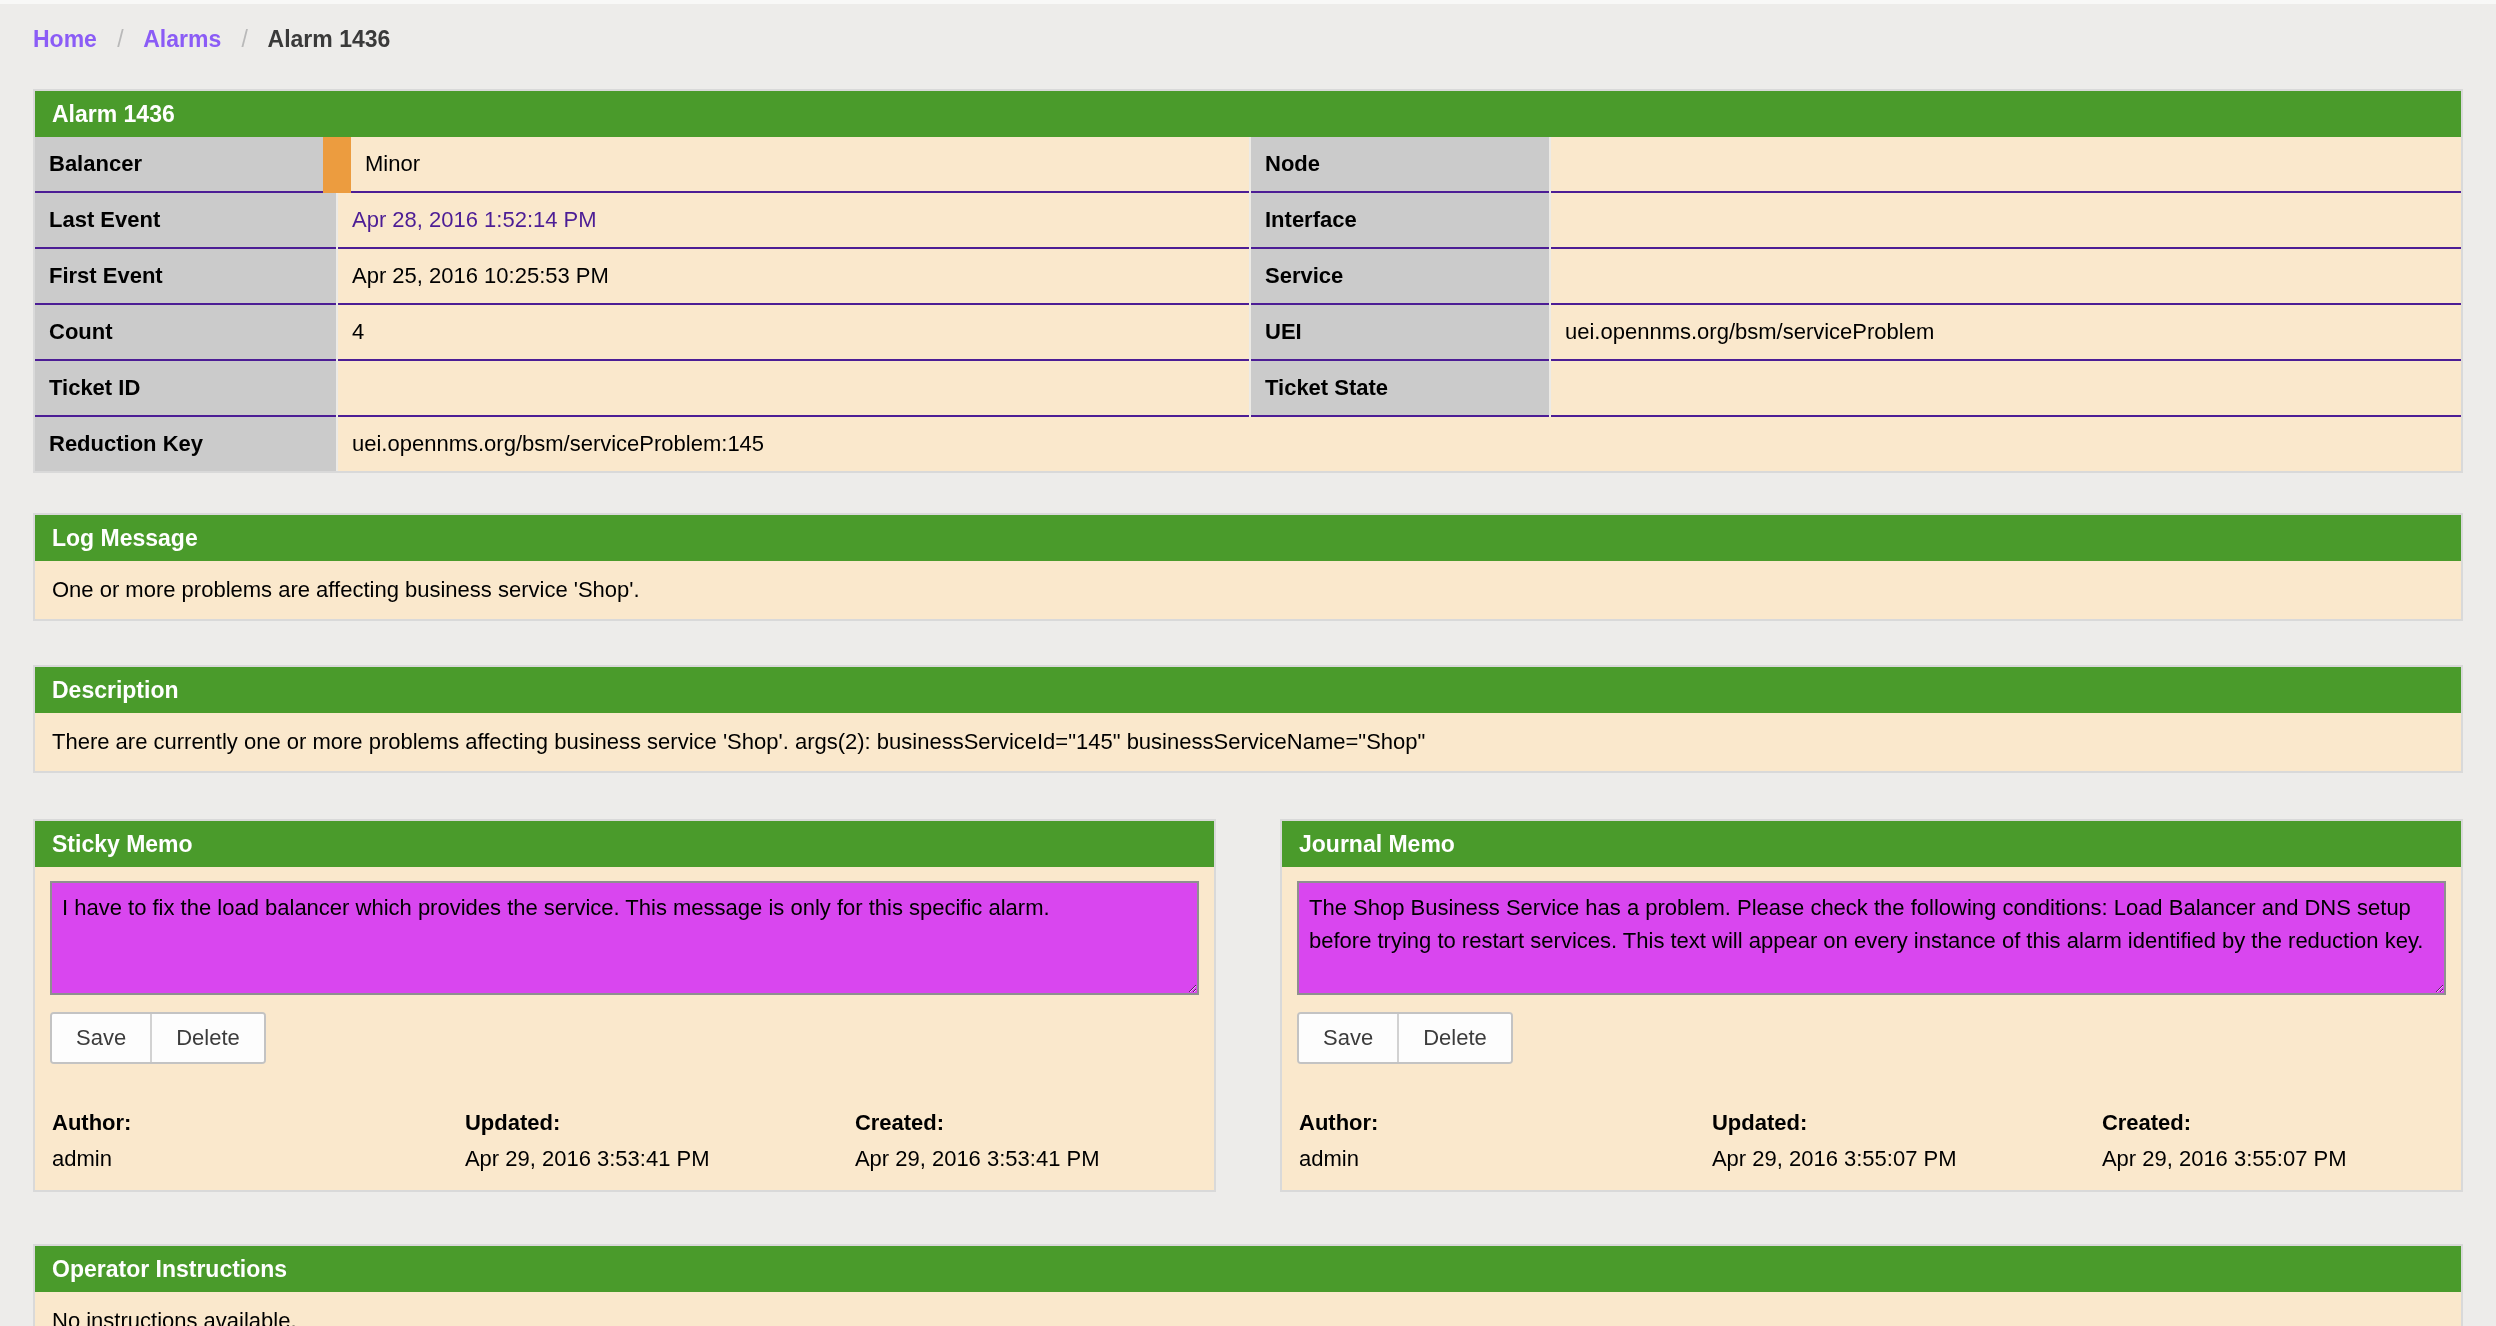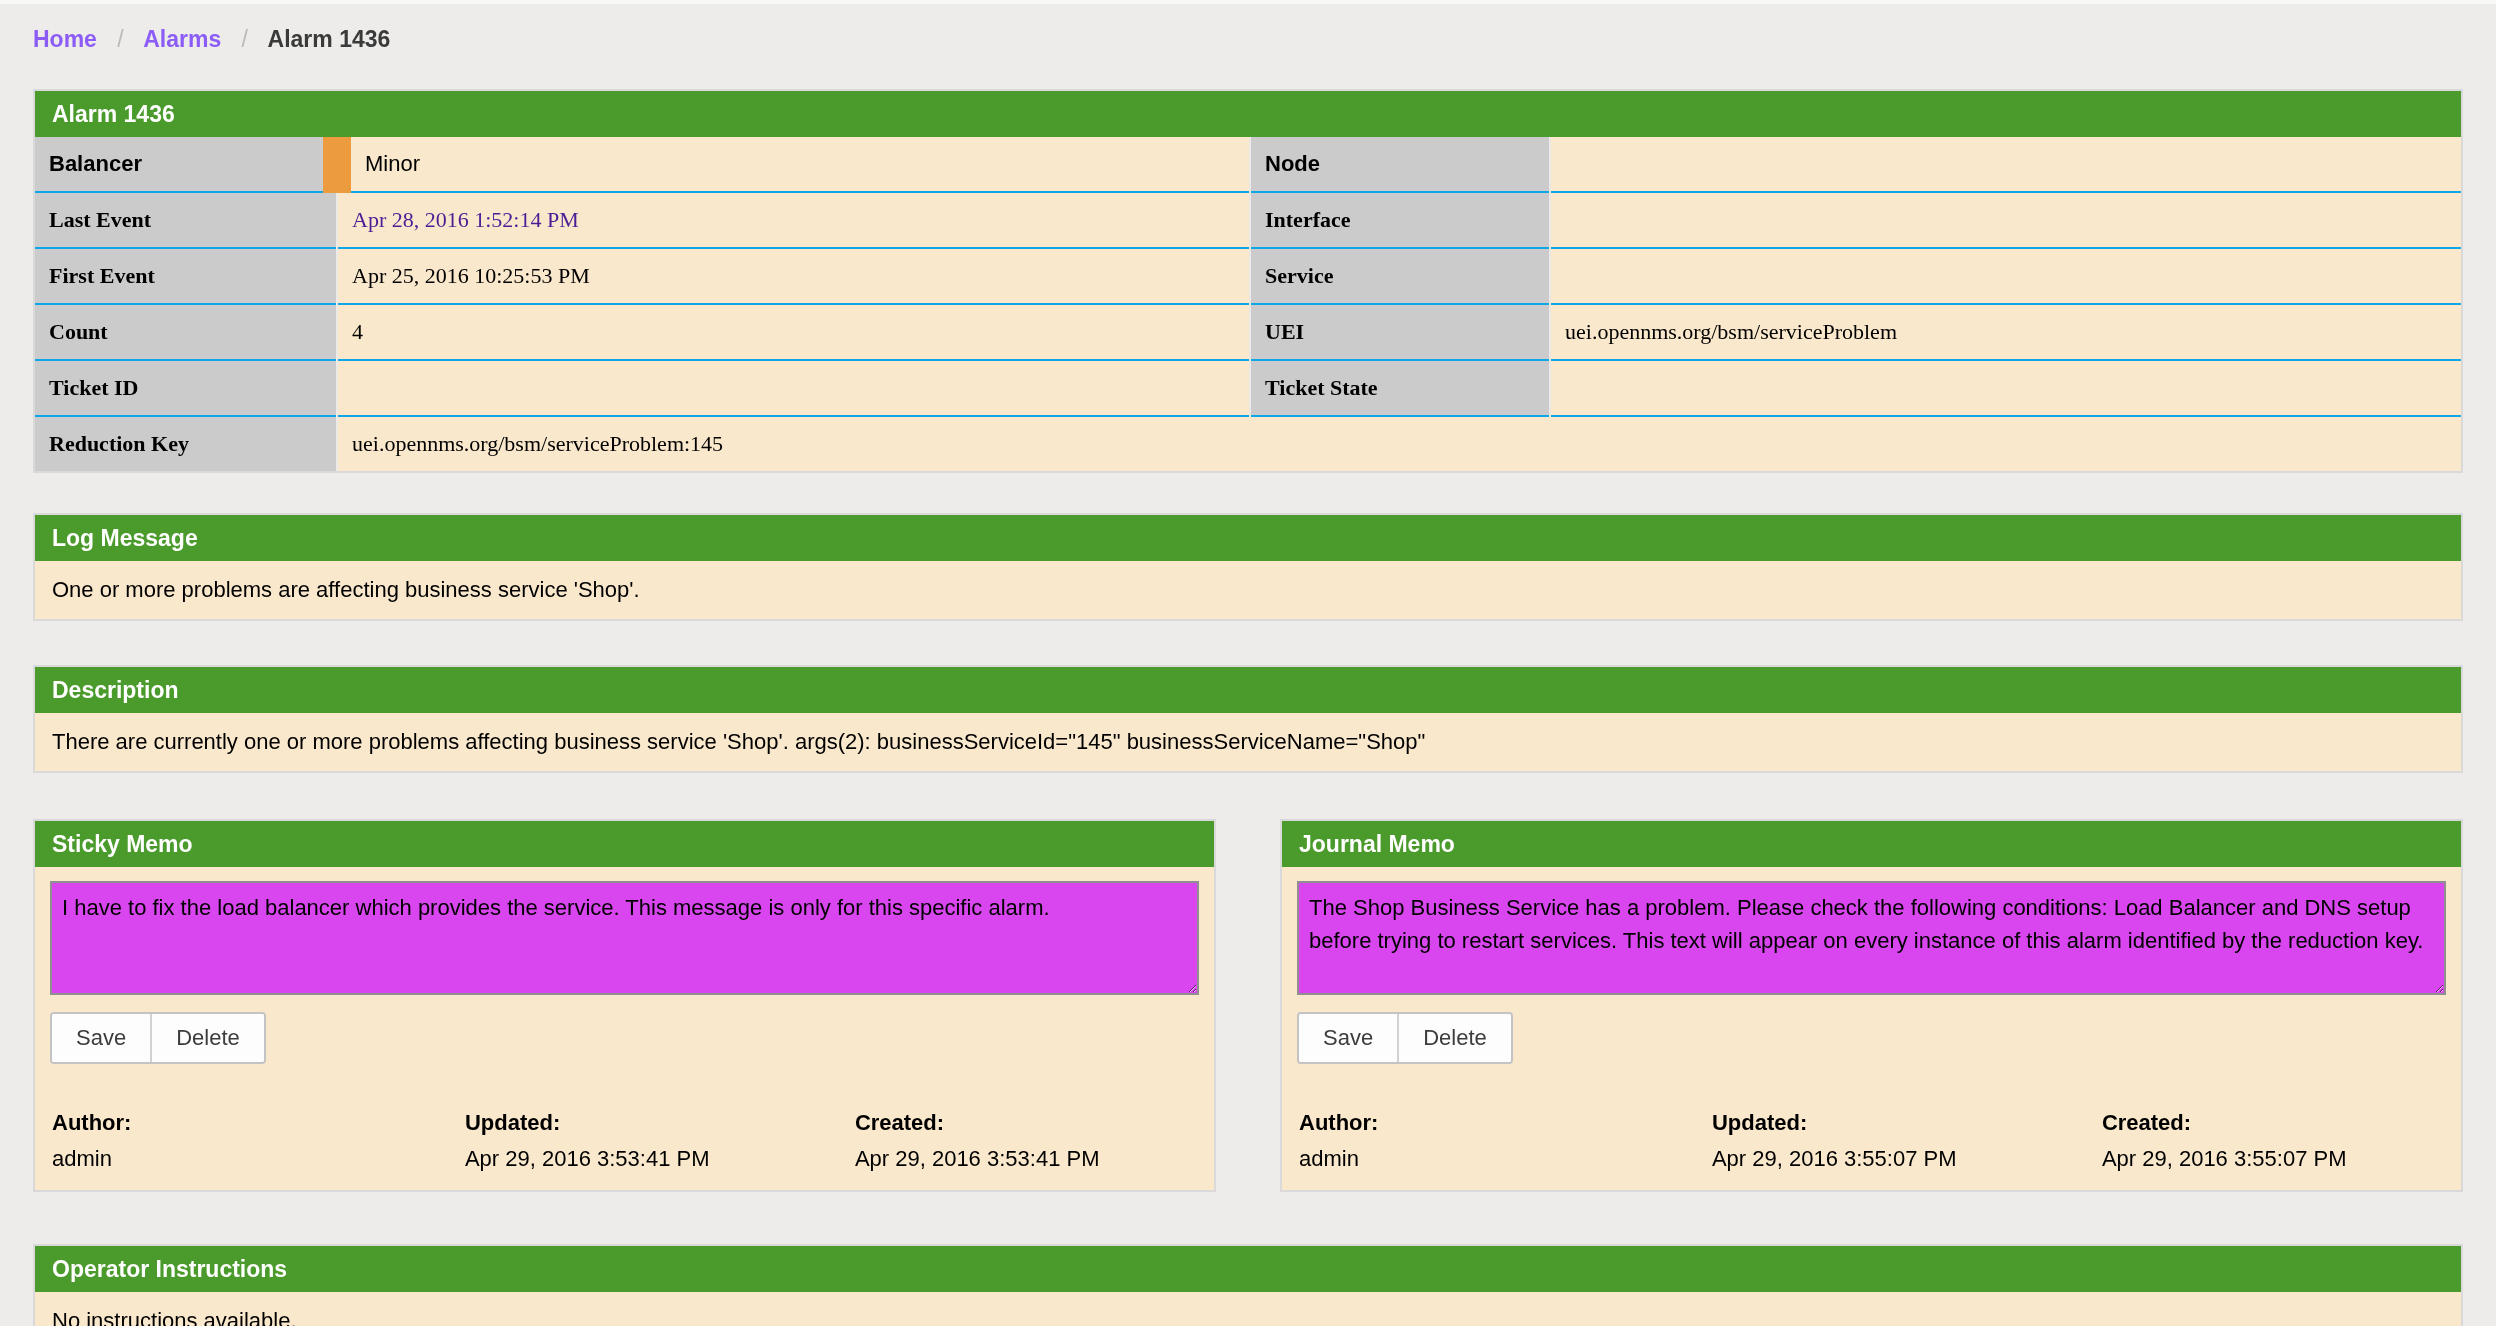--- a/index.html
+++ b/index.html
@@ -56,21 +56,21 @@
   .desc-panel       { margin-top: 44px; }
   .memo-row         { margin-top: 46px; display: flex; gap: 64px; }
   .operator-panel   { margin-top: 52px; }
 
   
   table.alarm-table {
     width: 100%;
     border-collapse: collapse;
     table-layout: fixed;
   }
-  table.alarm-table tr + tr { border-top: 2px solid #0ea5e9; font-family: Liberation Serif, serif; }
+  table.alarm-table tr + tr { border-top: 2px solid #4c1d95; }
   table.alarm-table td {
     font-size: 22px;
     height: 54px;
     padding: 0 0 0 14px;
     background: #fae8cc;
     overflow: hidden;
     white-space: nowrap;
   }
   table.alarm-table td + td { border-left: 2px solid #eceae6; }
   table.alarm-table td.label {

